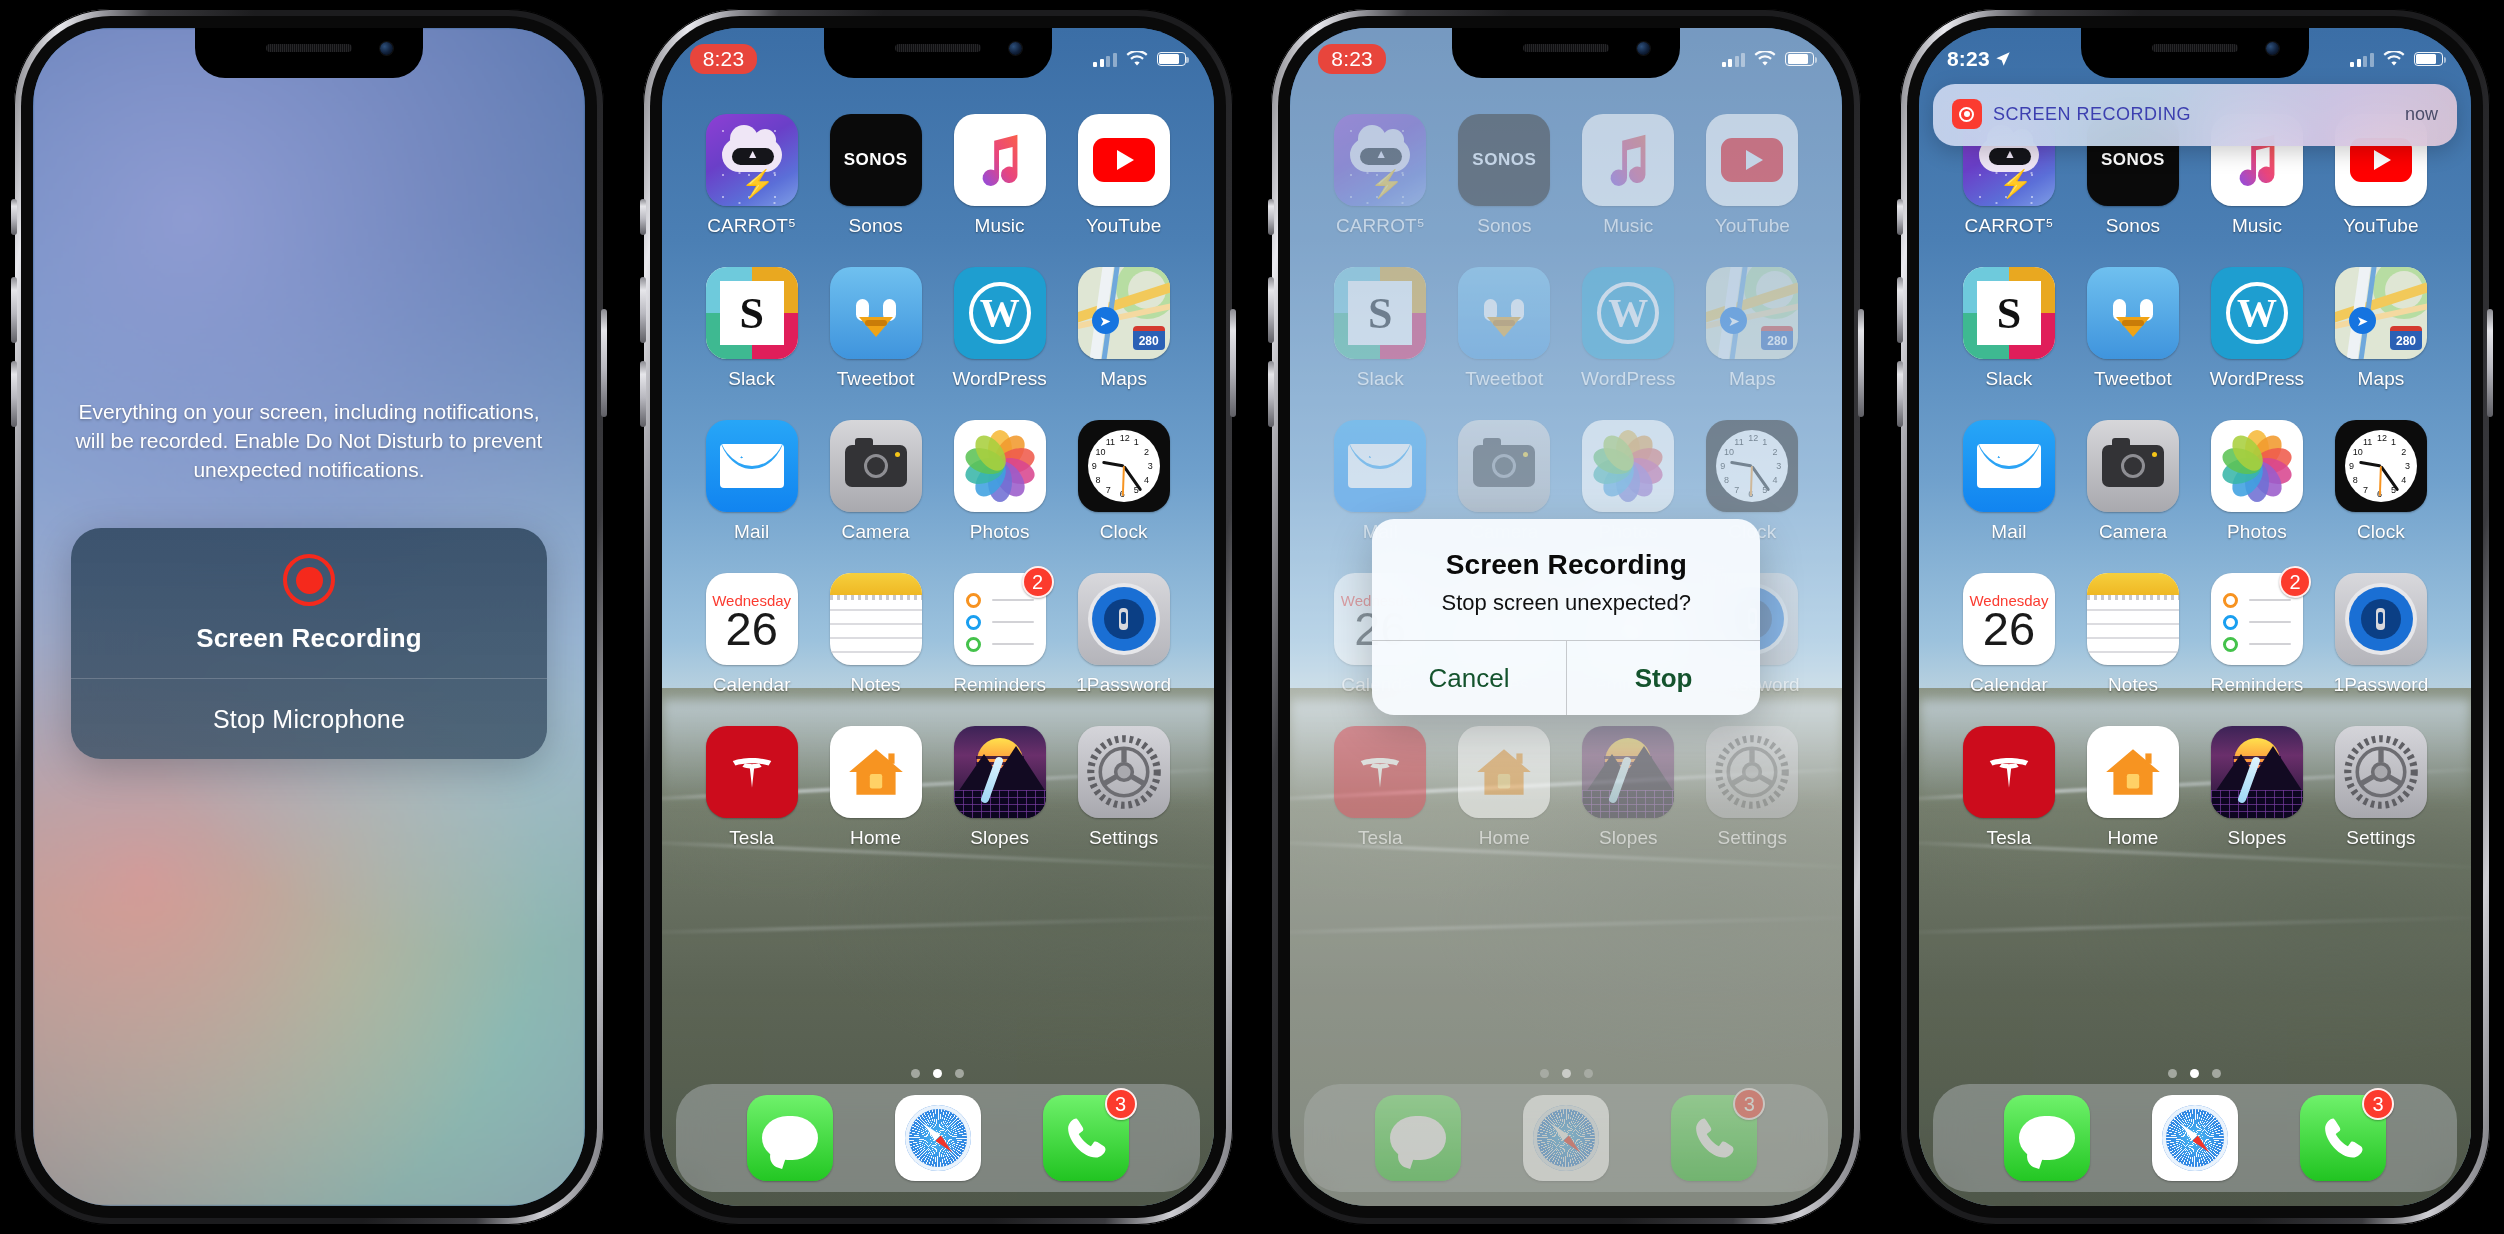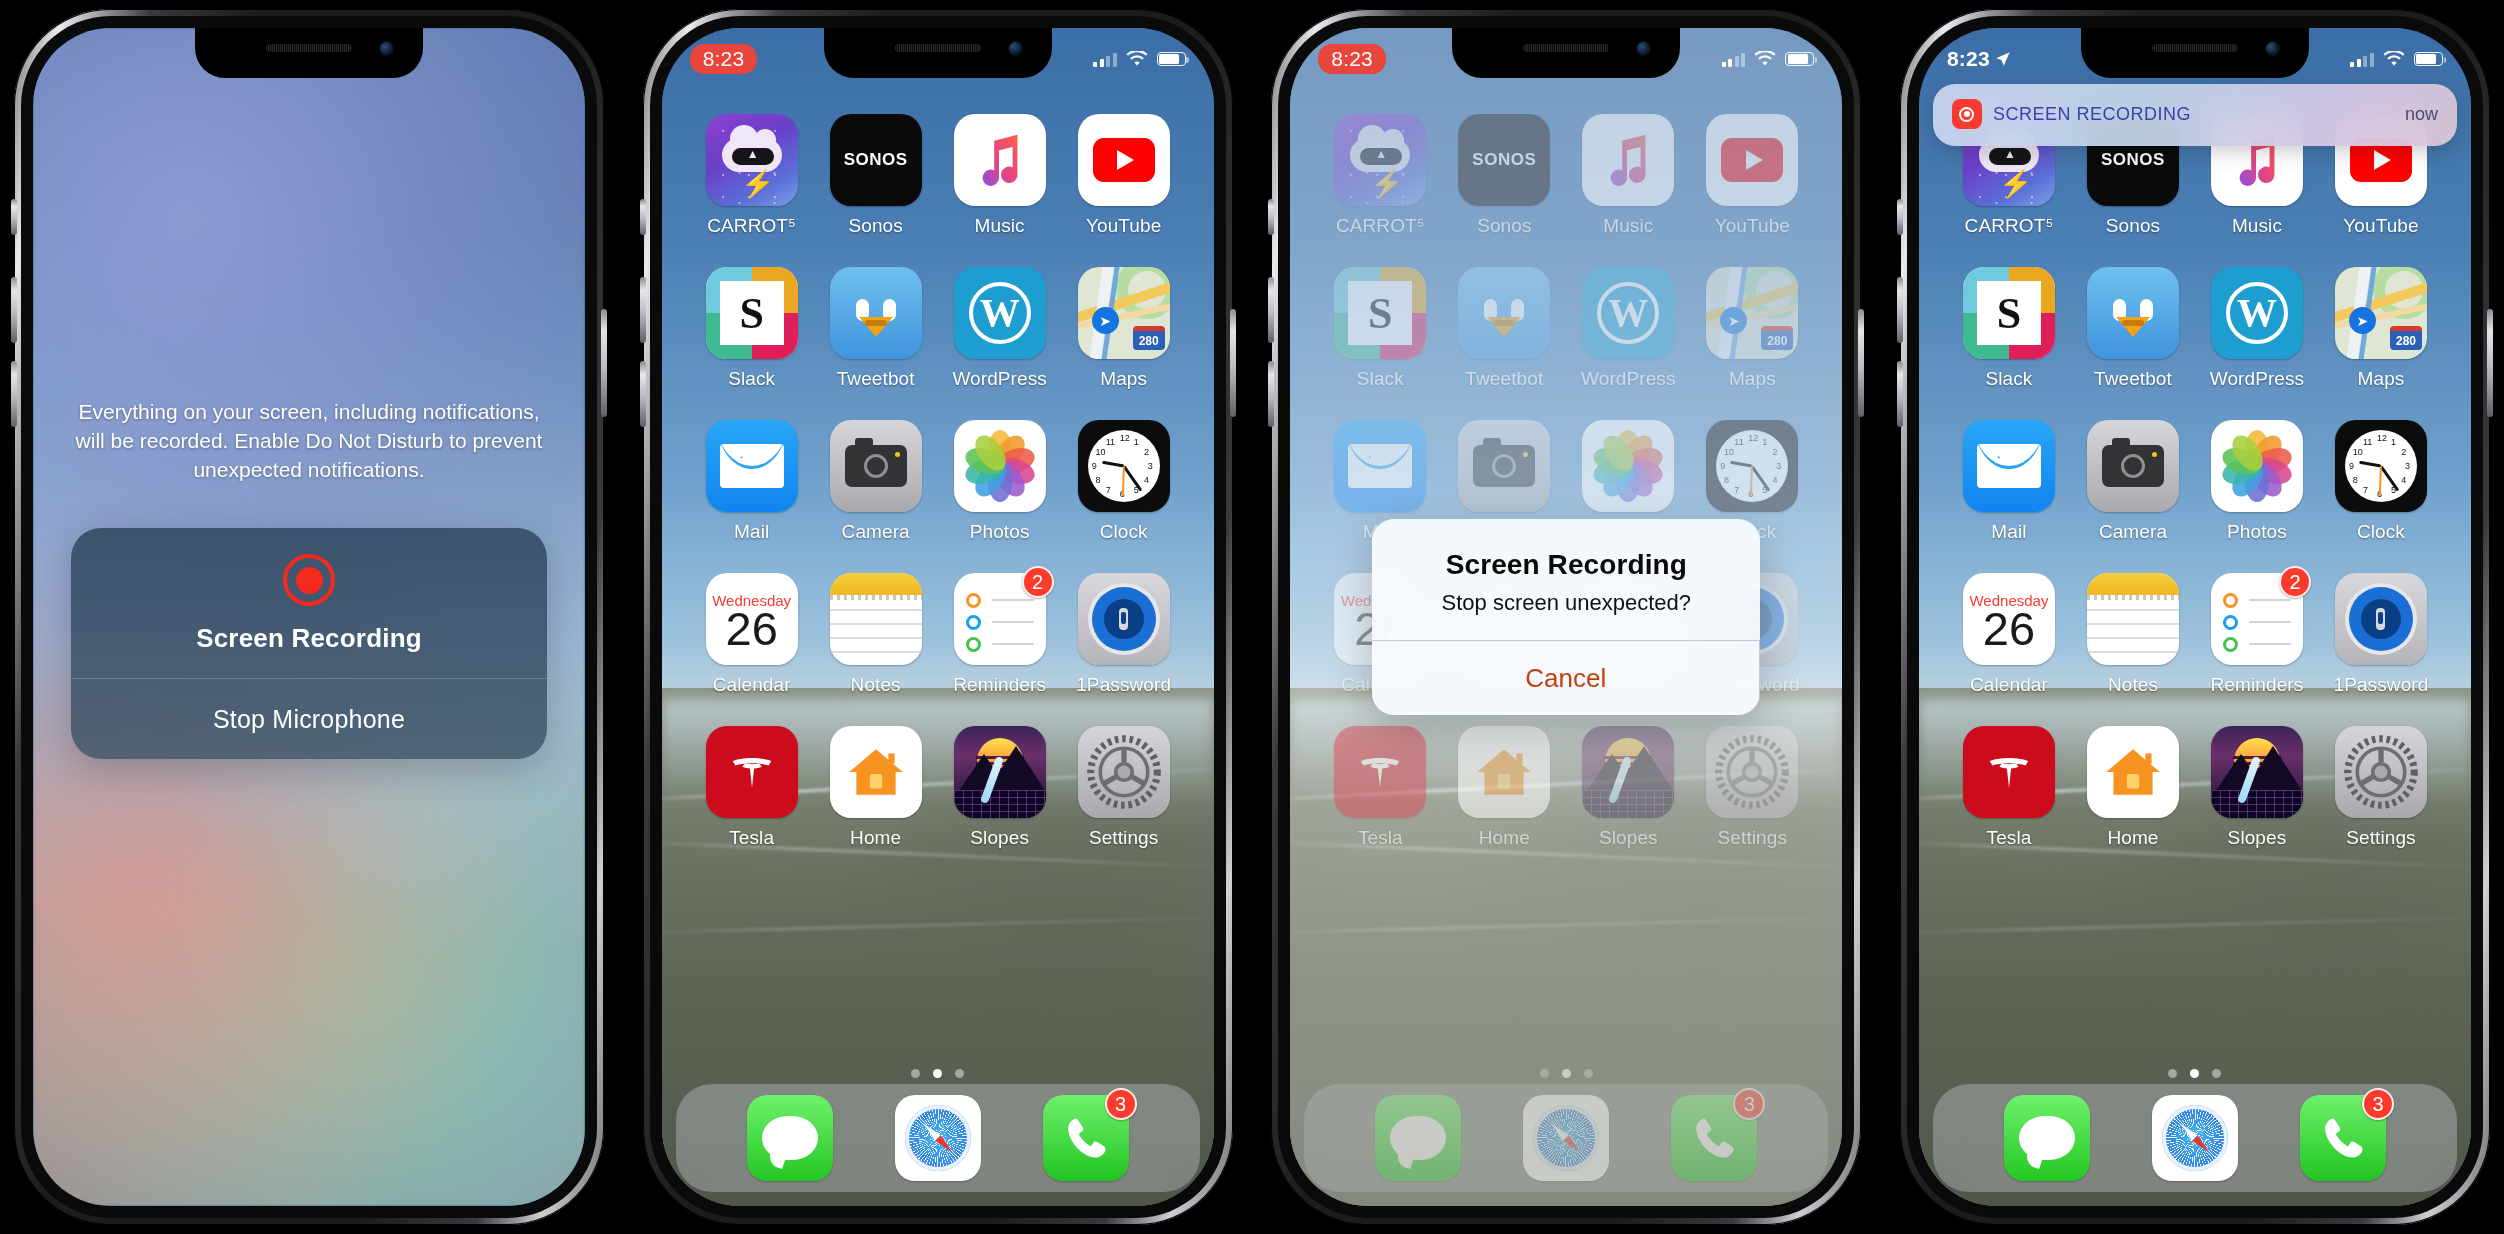--- a/index.html
+++ b/index.html
@@ -357,21 +357,21 @@
     background:rgba(249,252,255,.93);
     backdrop-filter:blur(24px); -webkit-backdrop-filter:blur(24px);
     box-shadow:0 14px 44px rgba(0,0,0,.22);
   }
   .alert-body{ padding:30px 24px 24px; text-align:center; }
   .alert-title{ font-size:28px; font-weight:700; color:#0a0a0a; letter-spacing:.1px; }
   .alert-msg{ font-size:22px; color:#111; margin-top:9px; }
   .alert-actions{ display:flex; border-top:1px solid rgba(60,60,67,.26); }
   .alert-btn{
     flex:1; height:74px; display:flex; align-items:center; justify-content:center;
-    font-size:26px; color:#c2410c;
+    font-size:26px; color:#14532d;
   }
   .alert-btn.strong{ font-weight:700; }
   .alert-sep{ width:1px; background:rgba(60,60,67,.26); }
 
   
   .banner{
     position:absolute; left:14px; right:14px; top:56px; z-index:45;
     border-radius:22px; padding:15px 19px 17px;
     background:linear-gradient(120deg,rgba(203,214,239,.93) 0%,rgba(196,214,233,.93) 40%,rgba(214,200,229,.93) 75%,rgba(221,198,214,.93) 100%);
     backdrop-filter:blur(22px); -webkit-backdrop-filter:blur(22px);
@@ -1082,20 +1082,21 @@
       </div>
       <div class="dim"></div>
       <div class="alert">
         <div class="alert-body">
           <div class="alert-title">Screen Recording</div>
           <div class="alert-msg">Stop screen unexpected?</div>
         </div>
         <div class="alert-actions">
           <div class="alert-btn">Cancel</div>
           <div class="alert-sep"></div>
+          <div class="alert-btn strong">Stop</div>
         </div>
       </div>
     </div>
   </div>
 
   <div class="device">
     <div class="frame"></div>
     <div class="btn-side b-silent"></div>
     <div class="btn-side b-volup"></div>
     <div class="btn-side b-voldn"></div>

